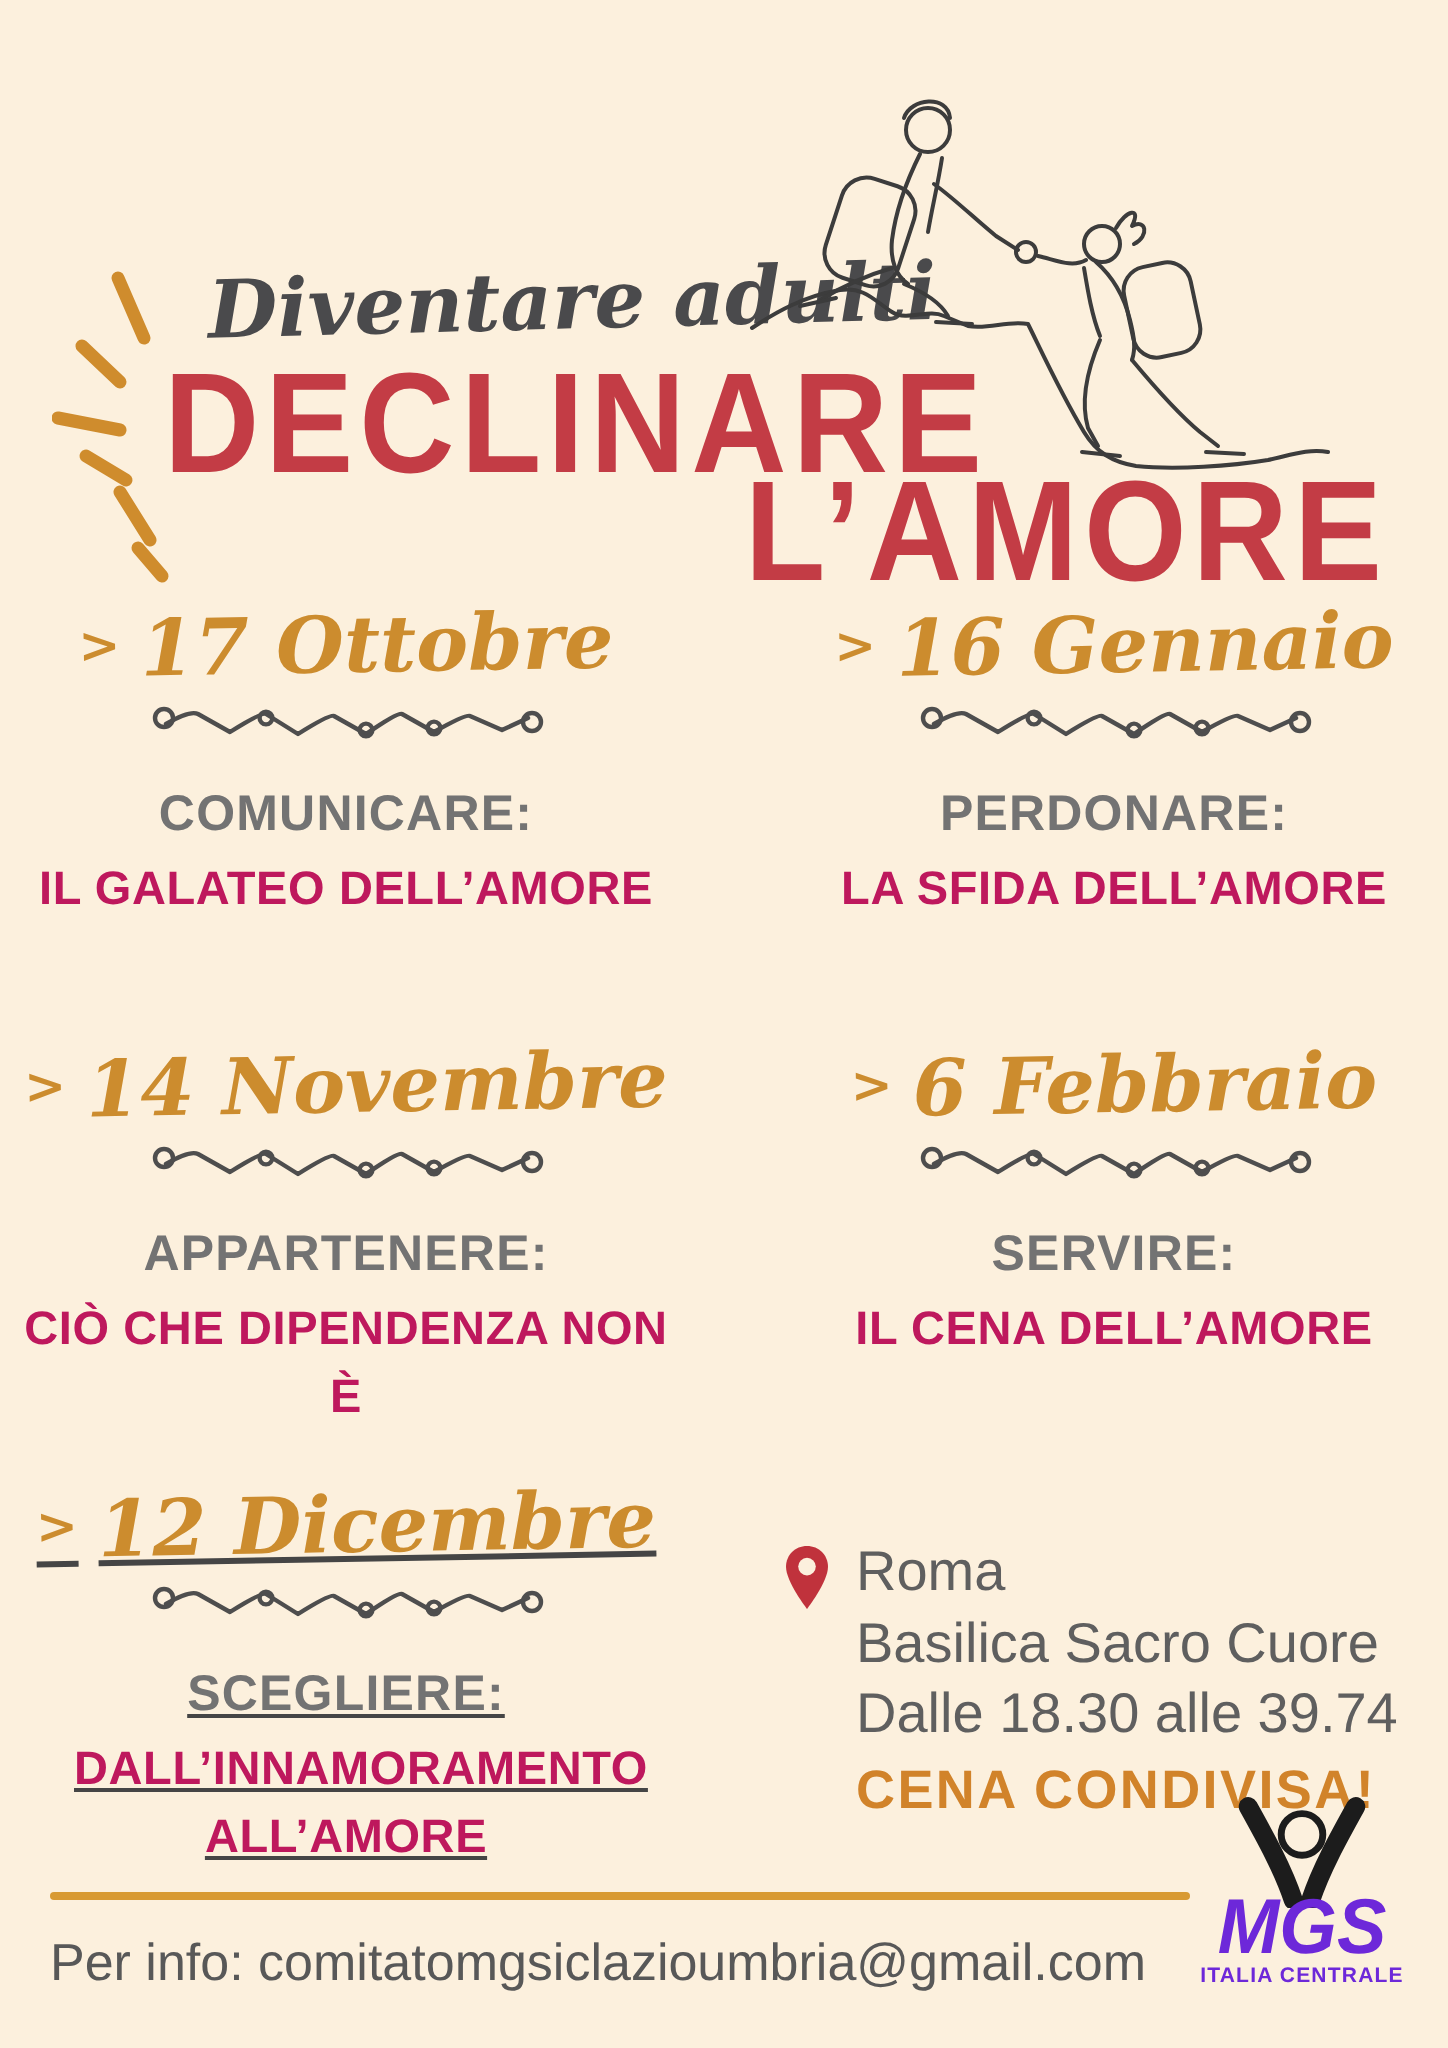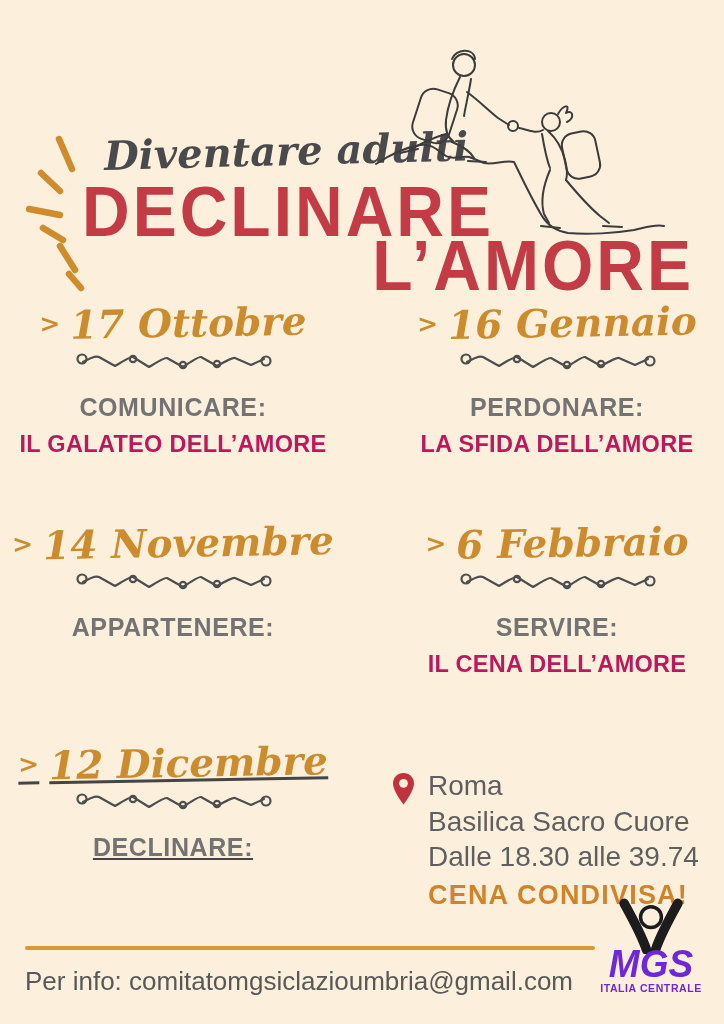--- a/index.html
+++ b/index.html
@@ -157,20 +157,21 @@
       <g fill="none" stroke="#4e4e4e" stroke-width="2.2" stroke-linecap="round" stroke-linejoin="round">
         <path d="M12,13 Q24,6 28,8 L44,17 Q60,7 62,8 L78,18 Q94,8 96,9 L112,18 Q128,7 130,8 L146,17 Q162,8 164,9 L180,16 L193,10"></path>
         <circle cx="11" cy="10" r="4.5"></circle>
         <circle cx="62" cy="10" r="3.2"></circle>
         <circle cx="112" cy="16" r="3.2"></circle>
         <circle cx="146" cy="15" r="3.2"></circle>
         <circle cx="195" cy="12" r="4.5"></circle>
       </g>
     </svg>
     <div class="theme">APPARTENERE:</div>
+    <div class="topic">CIÒ CHE DIPENDENZA NON È</div>
   </div>
 
   <div class="abs session col-r r2">
     <div class="date"><span class="marker">&gt;</span><span>6 Febbraio</span></div>
     <svg class="squiggle" viewBox="0 0 205 28" style="margin:2px auto 0;">
       <g fill="none" stroke="#4e4e4e" stroke-width="2.2" stroke-linecap="round" stroke-linejoin="round">
         <path d="M12,13 Q24,6 28,8 L44,17 Q60,7 62,8 L78,18 Q94,8 96,9 L112,18 Q128,7 130,8 L146,17 Q162,8 164,9 L180,16 L193,10"></path>
         <circle cx="11" cy="10" r="4.5"></circle>
         <circle cx="62" cy="10" r="3.2"></circle>
         <circle cx="112" cy="16" r="3.2"></circle>
@@ -187,21 +188,22 @@
     <svg class="squiggle" viewBox="0 0 205 28" style="margin:2px auto 0;">
       <g fill="none" stroke="#4e4e4e" stroke-width="2.2" stroke-linecap="round" stroke-linejoin="round">
         <path d="M12,13 Q24,6 28,8 L44,17 Q60,7 62,8 L78,18 Q94,8 96,9 L112,18 Q128,7 130,8 L146,17 Q162,8 164,9 L180,16 L193,10"></path>
         <circle cx="11" cy="10" r="4.5"></circle>
         <circle cx="62" cy="10" r="3.2"></circle>
         <circle cx="112" cy="16" r="3.2"></circle>
         <circle cx="146" cy="15" r="3.2"></circle>
         <circle cx="195" cy="12" r="4.5"></circle>
       </g>
     </svg>
-    <div class="theme">DECLINARE:</div>
+    <div class="theme">SCEGLIERE:</div>
+    <div class="topic">DALL’INNAMORAMENTO ALL’AMORE</div>
   </div>
 
   <div class="abs event-info">
     <svg class="pin" viewBox="0 0 24 34">
       <path d="M12,1 C6,1 1.5,5.6 1.5,11.4 C1.5,19 12,32.5 12,32.5 C12,32.5 22.5,19 22.5,11.4 C22.5,5.6 18,1 12,1 Z" fill="#c0323c"></path>
       <circle cx="12" cy="11.3" r="4.4" fill="#fcf0dd"></circle>
     </svg>
     <div class="lines">
       <div>Roma</div>
       <div>Basilica Sacro Cuore</div>

